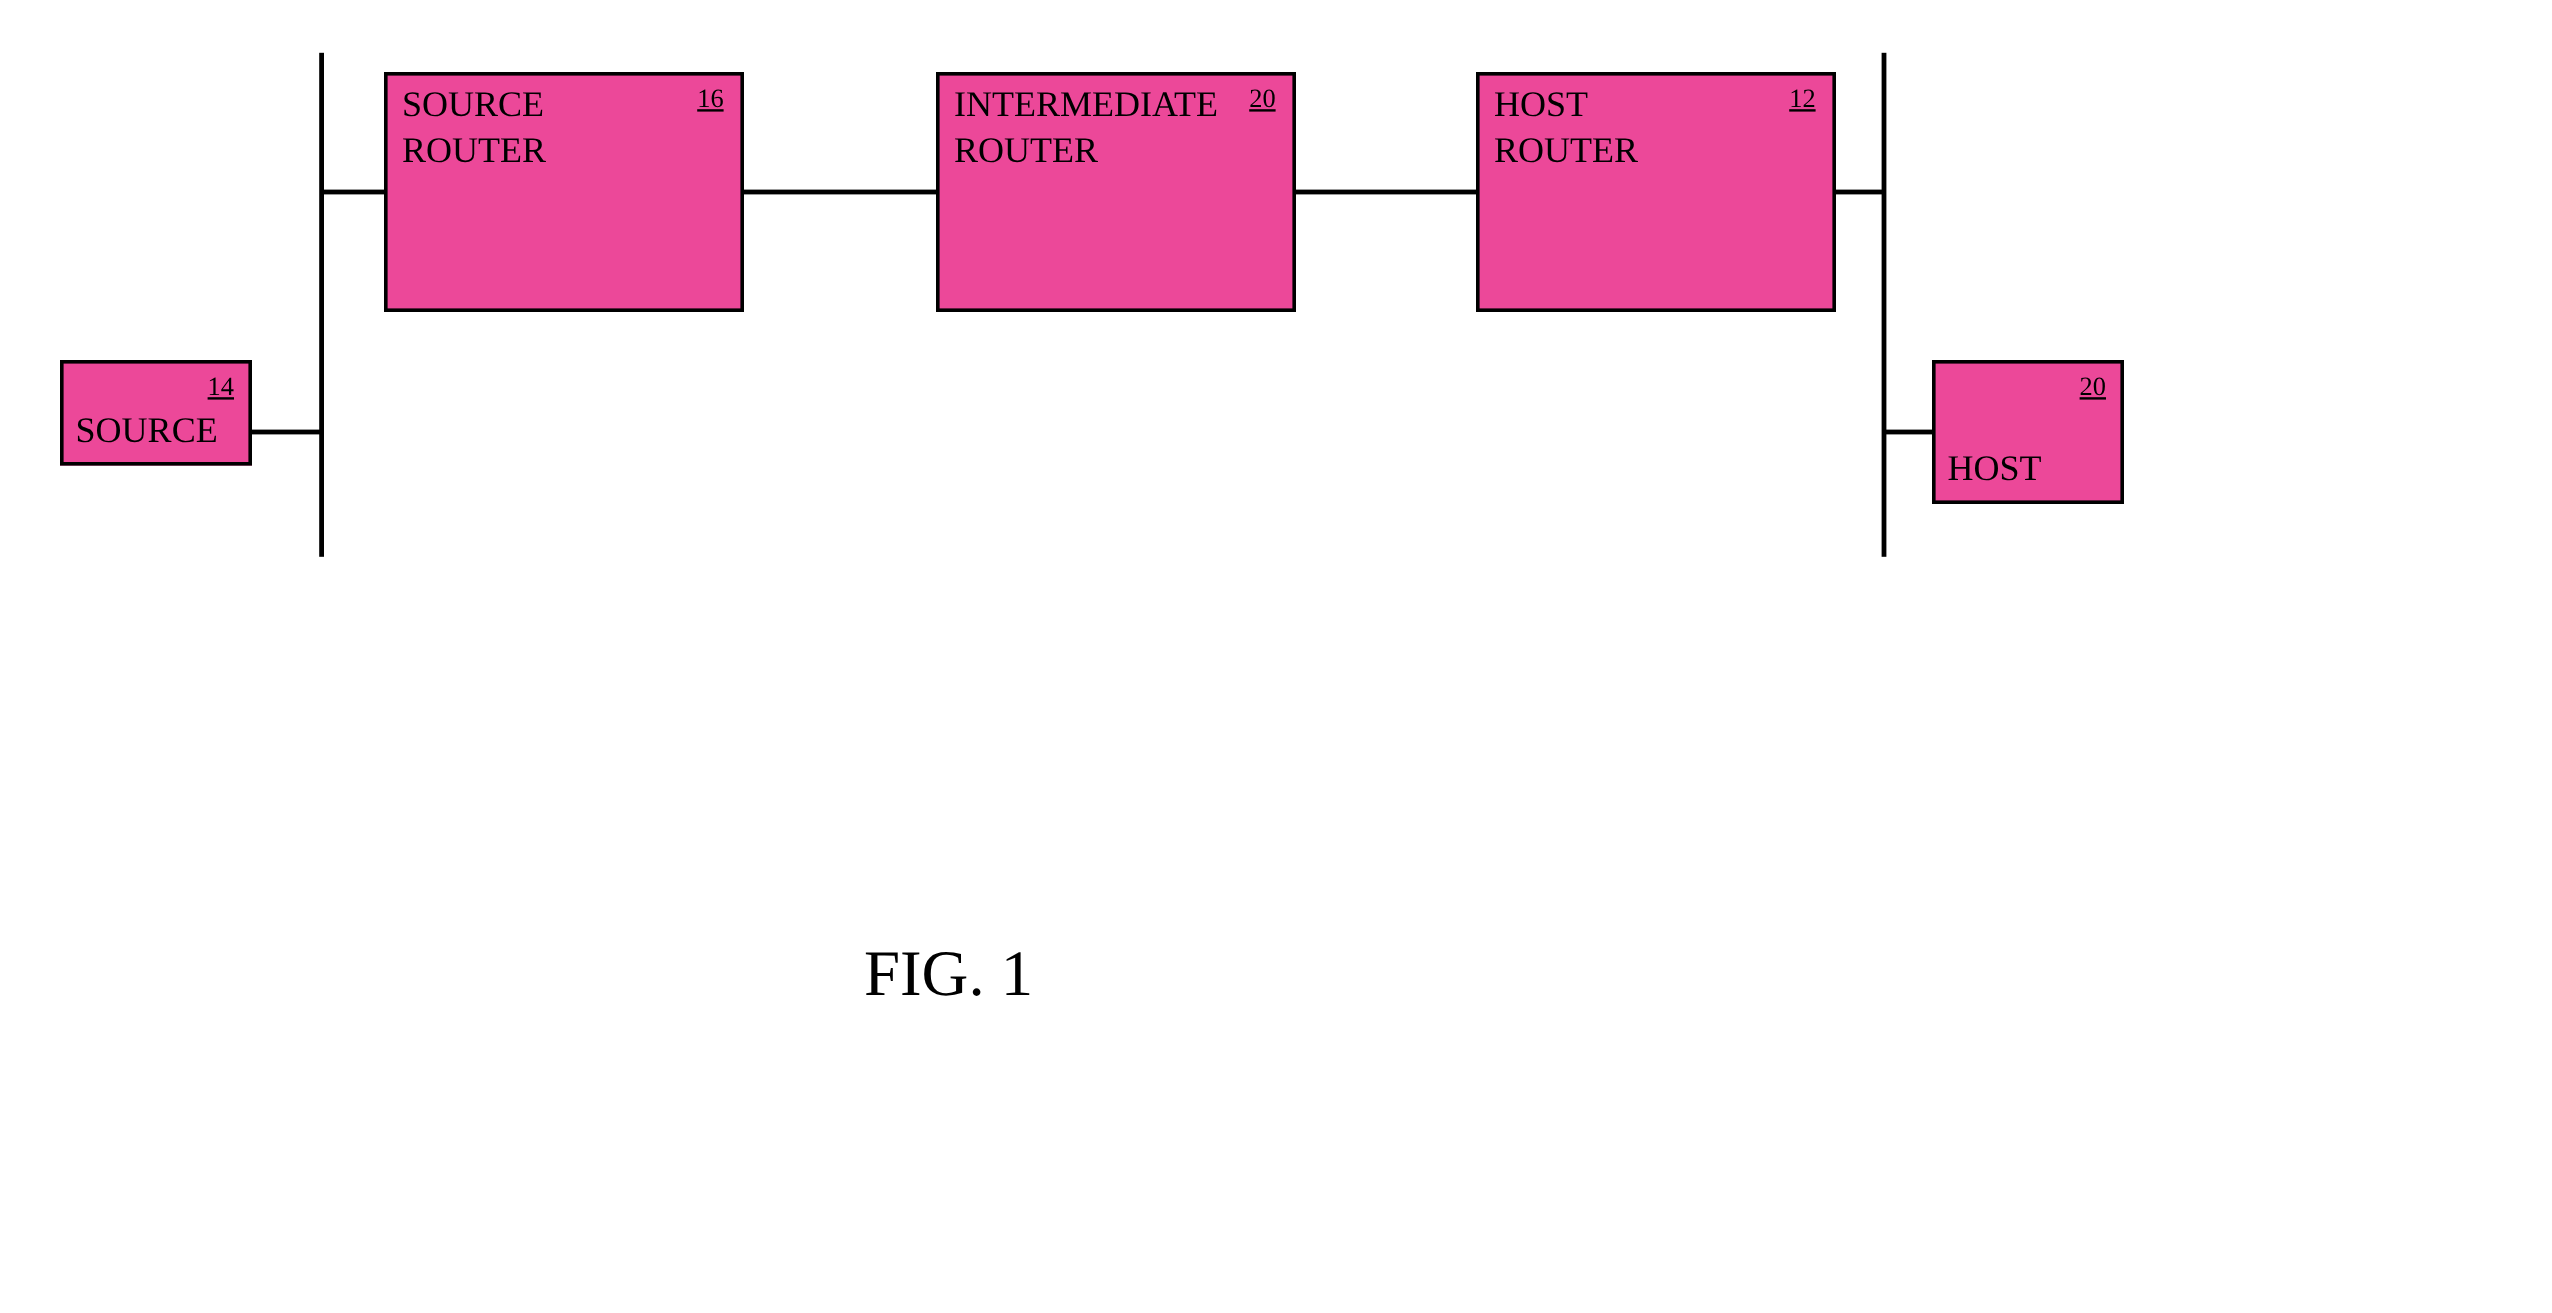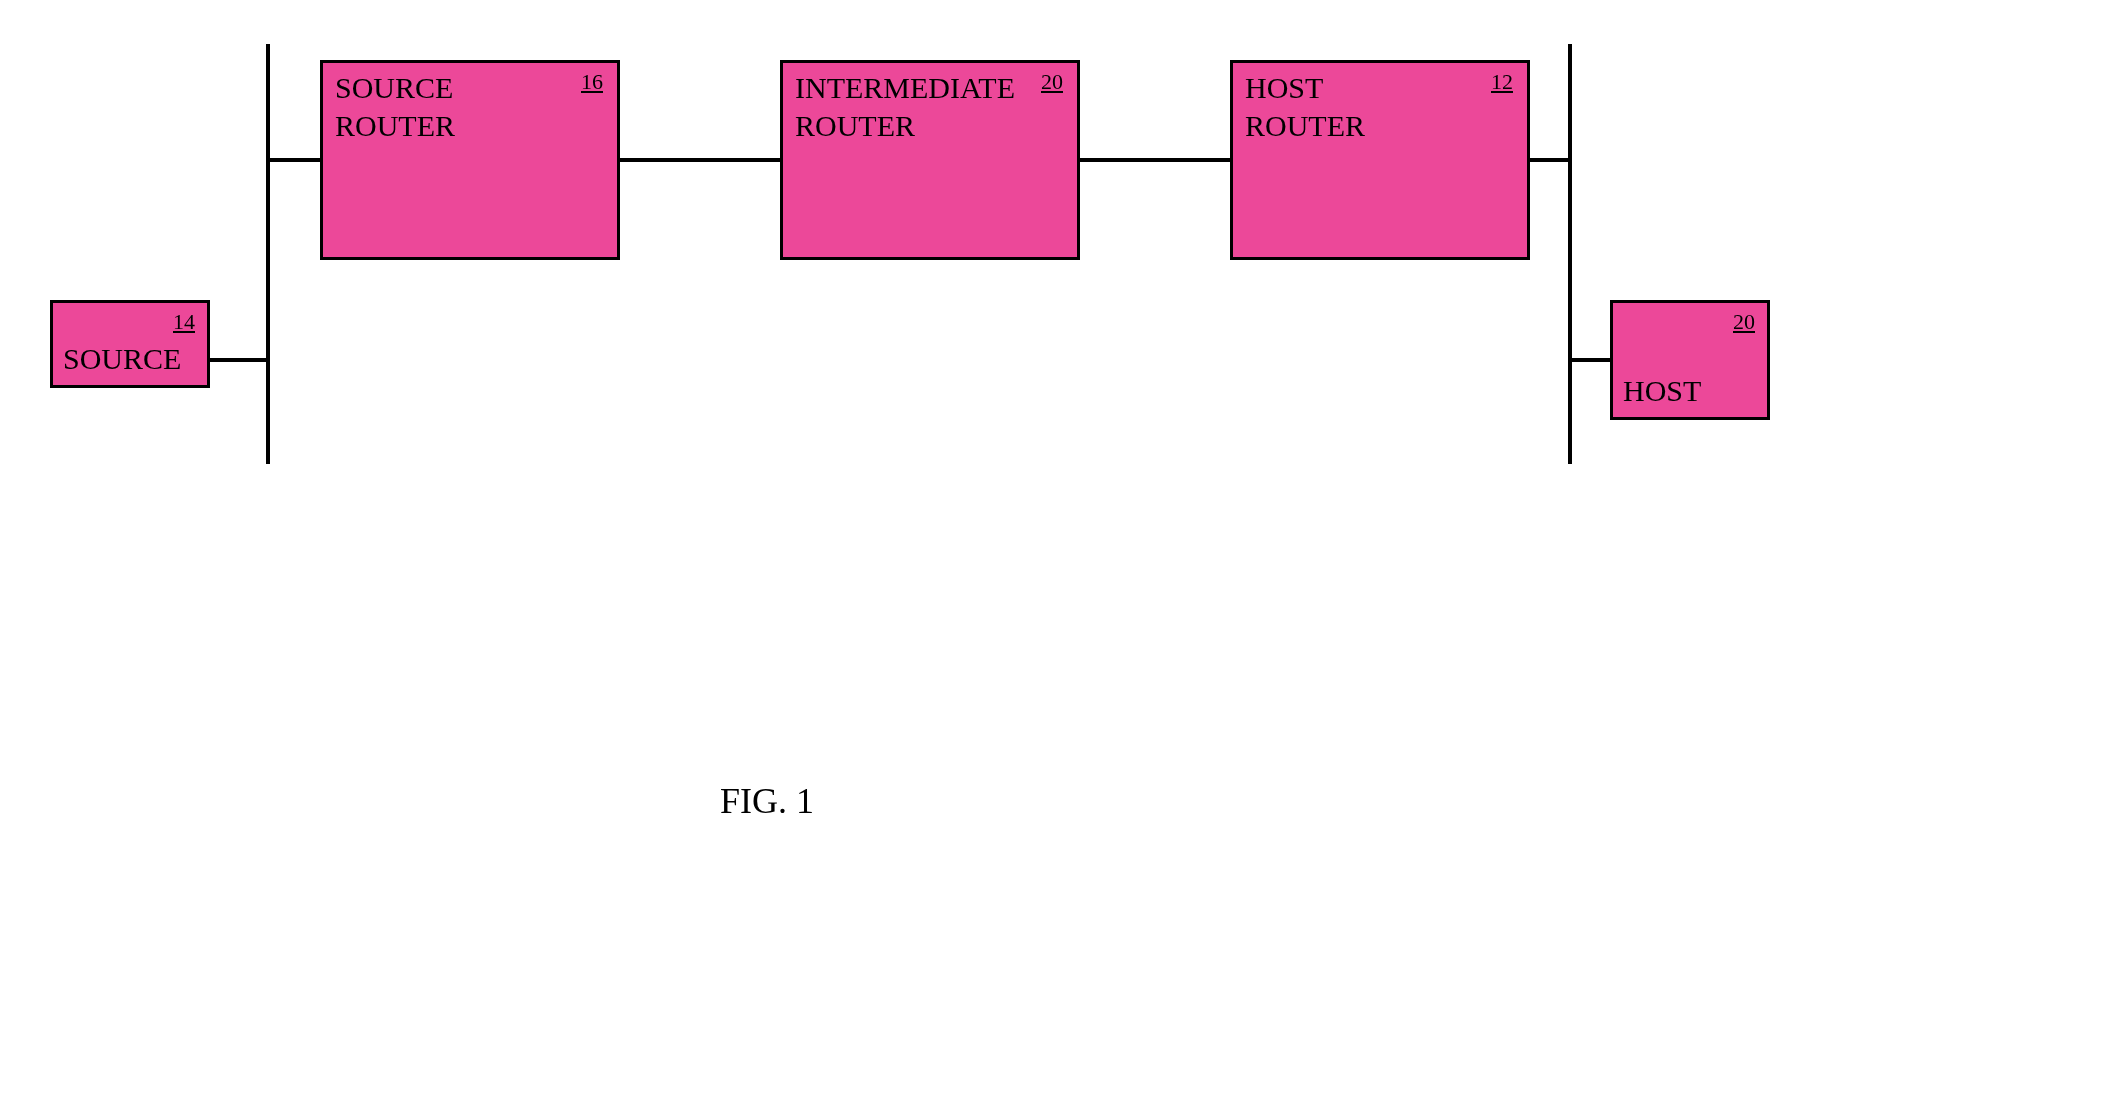--- a/index.html
+++ b/index.html
@@ -52,21 +52,21 @@
     width: 4px;
     background: #000;
   }
   .hline {
     position: absolute;
     height: 4px;
     background: #000;
   }
   .fig-caption {
     position: absolute;
-    font-size: 36px;
+    font-size: 54px;
     font-family: "Palatino Linotype", "Book Antiqua", Palatino, Georgia, serif;
   }
 </style>
 </head>
 <body>
 
 <div class="canvas">
 
   <div class="vbus" style="left:266px; top:44px; height:420px;"></div>
   <div class="vbus" style="left:1568px; top:44px; height:420px;"></div>

